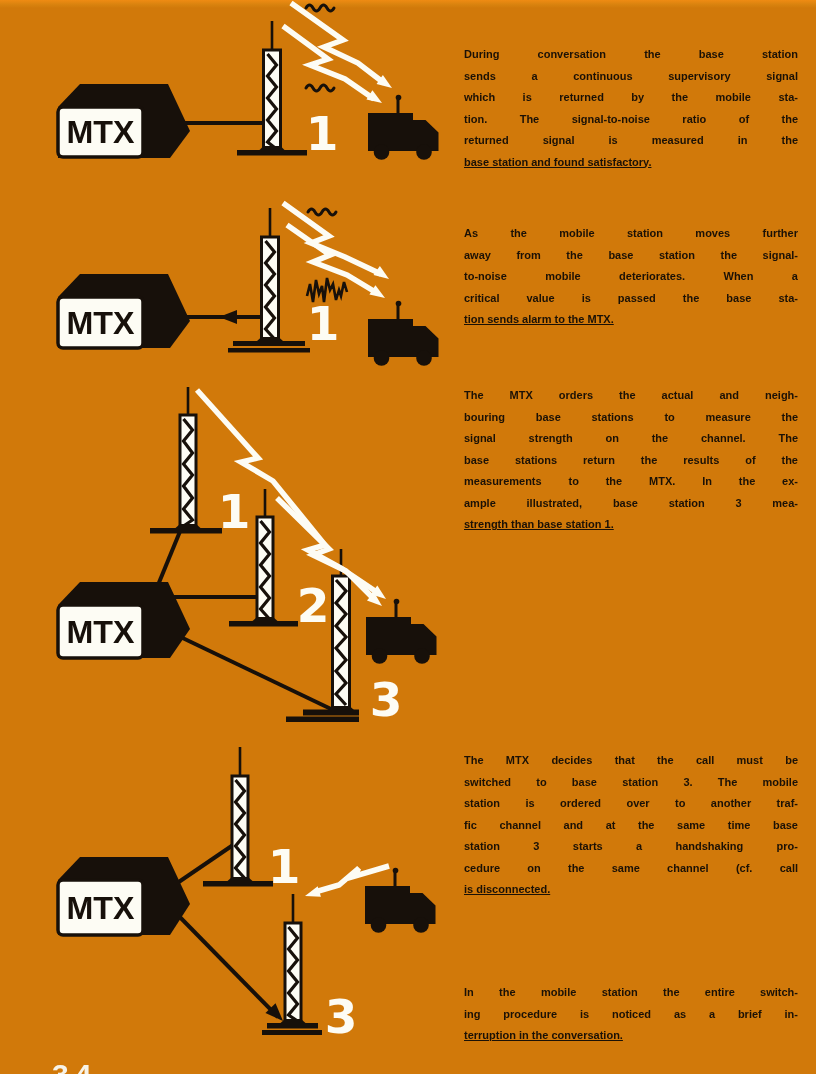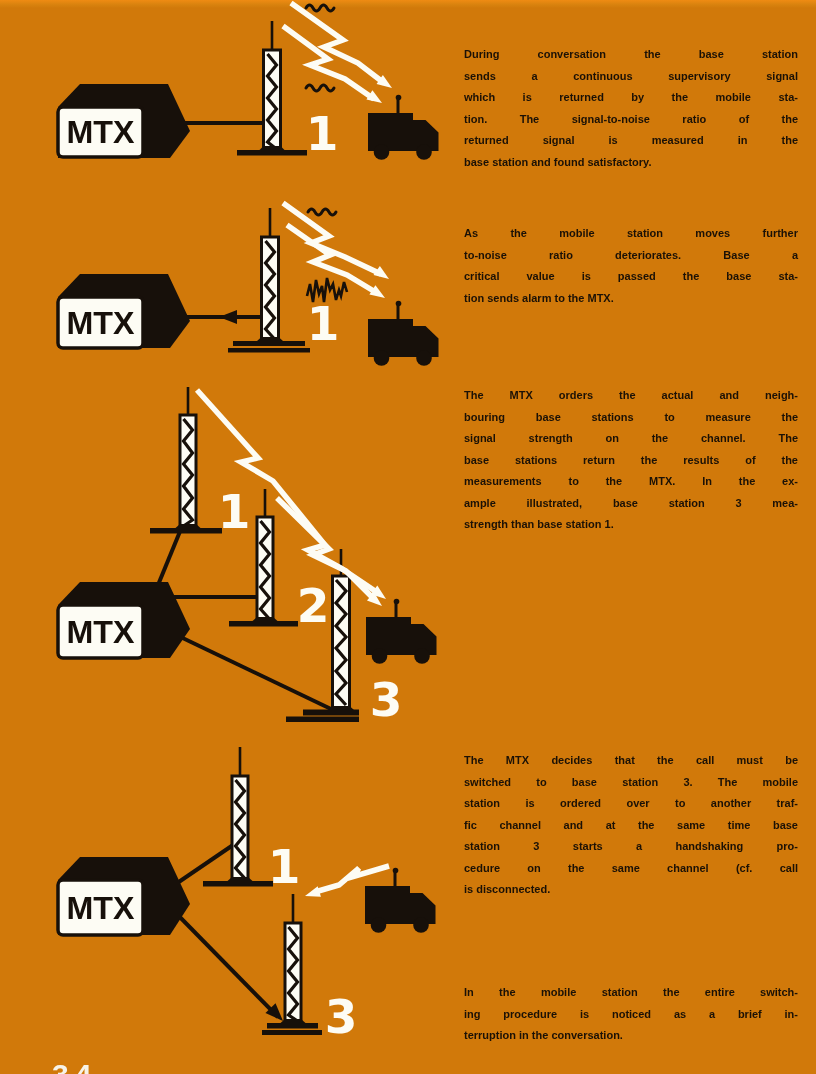--- a/index.html
+++ b/index.html
@@ -21,20 +21,21 @@
     font-size:11px;line-height:21.5px;font-weight:bold;
     letter-spacing:0px;
   }
   .jline{
     white-space:nowrap;
     text-align:justify;
     text-align-last:justify;
   }
   .jline.last{
     text-align-last:left;
+    text-decoration:underline;
   }
   .page-number{
     position:absolute;left:52px;top:1058px;
     color:#f7f3e8;font-size:30px;font-weight:bold;
     letter-spacing:6px;
   }
   svg text.mtx{
     font-family:"Liberation Sans", sans-serif;
     font-weight:bold;font-size:31px;fill:#17100a;
   }
@@ -229,21 +230,22 @@
     <div class="jline">During conversation the base station</div>
     <div class="jline">sends a continuous supervisory signal</div>
     <div class="jline">which is returned by the mobile sta-</div>
     <div class="jline">tion. The signal-to-noise ratio of the</div>
     <div class="jline">returned signal is measured in the</div>
     <div class="jline last">base station and found satisfactory.</div>
   </div>
 
   <div class="para" style="top:223px">
     <div class="jline">As the mobile station moves further</div>
-    <div class="jline">to-noise ratio deteriorates. Base a</div>
+    <div class="jline">away from the base station the signal-</div>
+    <div class="jline">to-noise mobile deteriorates. When a</div>
     <div class="jline">critical value is passed the base sta-</div>
     <div class="jline last">tion sends alarm to the MTX.</div>
   </div>
 
   <div class="para" style="top:385px">
     <div class="jline">The MTX orders the actual and neigh-</div>
     <div class="jline">bouring base stations to measure the</div>
     <div class="jline">signal strength on the channel. The</div>
     <div class="jline">base stations return the results of the</div>
     <div class="jline">measurements to the MTX. In the ex-</div>

